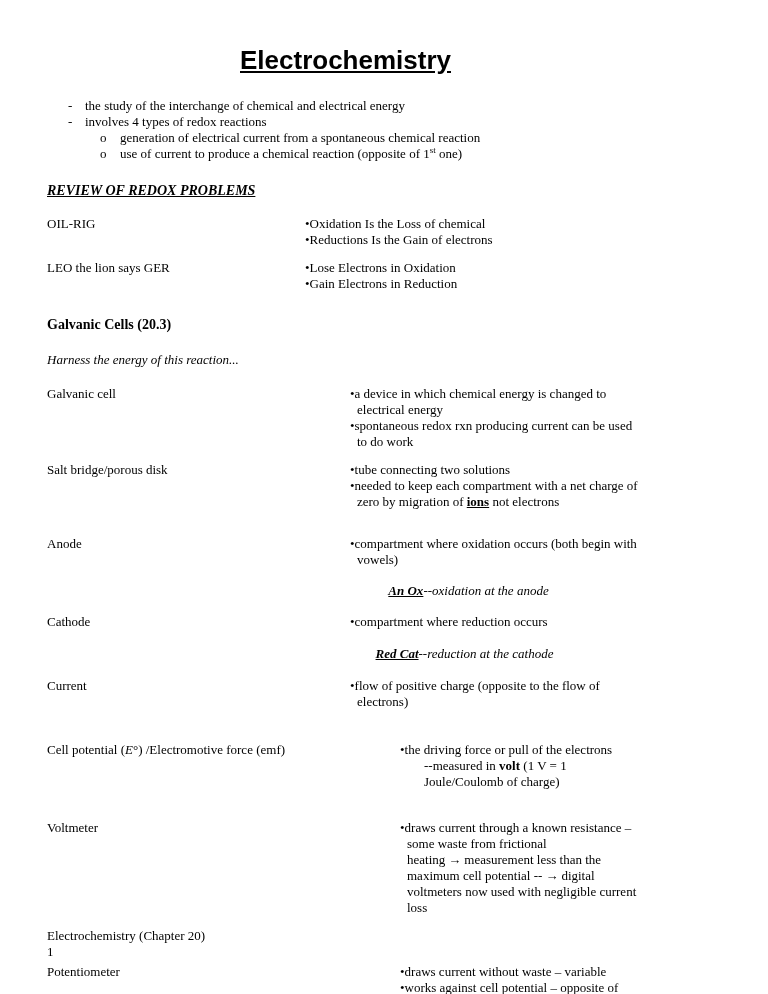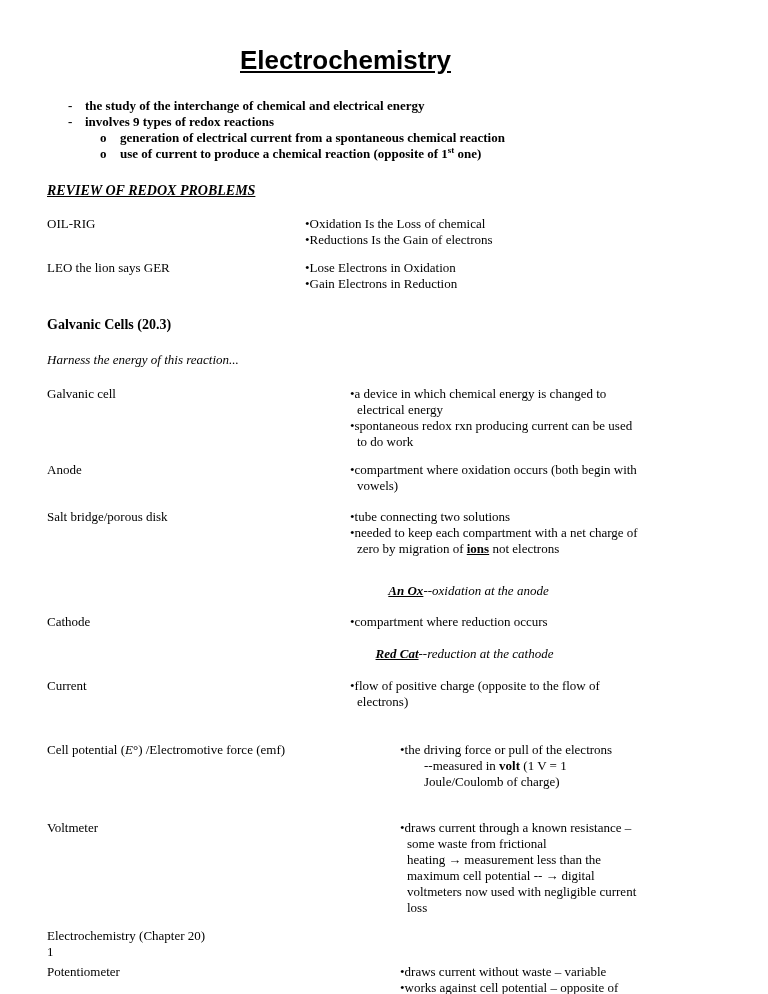--- a/index.html
+++ b/index.html
@@ -7,21 +7,21 @@
   .page {
     width: 692px; height: 994px; background: #ffffff; position: relative;
     font-family: "Liberation Serif", serif; font-size: 13px; line-height: 16px;
     color: #000; padding: 44px 48px 0 47px; overflow: hidden;
   }
   .doc-title {
     font-family: "Liberation Sans", sans-serif;
     font-size: 26px; line-height: 32px; font-weight: bold;
     text-decoration: underline; text-align: center; margin: 0 0 22px 0;
   }
-  .intro-line { white-space: normal; font-weight: bold; }
+  .intro-line { white-space: normal; }
   .lvl1 { margin-left: 21px; }
   .lvl1 .mk { display: inline-block; width: 17px; }
   .lvl2 { margin-left: 53px; }
   .lvl2 .mk { display: inline-block; width: 20px; }
   .heading-bi {
     font-size: 14px; line-height: 18px; font-weight: bold; font-style: italic;
     text-decoration: underline; margin: 20px 0 16px 0;
   }
   .heading-b {
     font-size: 14px; line-height: 18px; font-weight: bold; margin: 24px 0 18px 0;
@@ -58,21 +58,21 @@
 </style>
 </head>
 <body>
 
 <div class="page">
 
   <h1 class="doc-title">Electrochemistry</h1>
 
   <div class="intro">
     <div class="intro-line lvl1"><span class="mk">-</span><span>the study of the interchange of chemical and electrical energy</span></div>
-    <div class="intro-line lvl1"><span class="mk">-</span><span>involves 9 types of redox reactions</span></div>
+    <div class="intro-line lvl1"><span class="mk">-</span><span>involves 4 types of redox reactions</span></div>
     <div class="intro-line lvl2"><span class="mk">o</span><span>generation of electrical current from a spontaneous chemical reaction</span></div>
     <div class="intro-line lvl2"><span class="mk">o</span><span><span>use of current to produce a chemical reaction (opposite of 1</span><sup>st</sup><span> one)</span></span></div>
   </div>
 
   <h2 class="heading-bi">REVIEW OF REDOX PROBLEMS</h2>
 
   <div class="row g1 mb12">
     <div class="term">OIL-RIG</div>
     <div class="bullets">
       <div class="bl"><span>•</span><span>Oxidation Is the Loss of chemical</span></div>
@@ -93,32 +93,32 @@
   <div class="italic-line">Harness the energy of this reaction...</div>
 
   <div class="row g2 mb12">
     <div class="term">Galvanic cell</div>
     <div class="bullets">
       <div class="bl"><span>•</span><span>a device in which chemical energy is changed to electrical energy</span></div>
       <div class="bl"><span>•</span><span>spontaneous redox rxn producing current can be used to do work</span></div>
     </div>
   </div>
 
-  <div class="row g2 mb15">
-    <div class="term">Anode</div>
-    <div class="bullets">
-      <div class="bl"><span>•</span><span>compartment where oxidation occurs (both begin with vowels)</span></div>
-    </div>
-  </div>
-
   <div class="row g2 mb26">
     <div class="term">Salt bridge/porous disk</div>
     <div class="bullets">
       <div class="bl"><span>•</span><span>tube connecting two solutions</span></div>
       <div class="bl"><span>•</span><span><span>needed to keep each compartment with a net charge of zero by migration of </span><span class="strong-u">ions</span><span> not electrons</span></span></div>
+    </div>
+  </div>
+
+  <div class="row g2 mb15">
+    <div class="term">Anode</div>
+    <div class="bullets">
+      <div class="bl"><span>•</span><span>compartment where oxidation occurs (both begin with vowels)</span></div>
     </div>
   </div>
 
   <div class="annot anox"><span class="lead">An Ox</span><span>--oxidation at the anode</span></div>
 
   <div class="row g2 mb16">
     <div class="term">Cathode</div>
     <div class="bullets">
       <div class="bl"><span>•</span><span>compartment where reduction occurs</span></div>
     </div>

